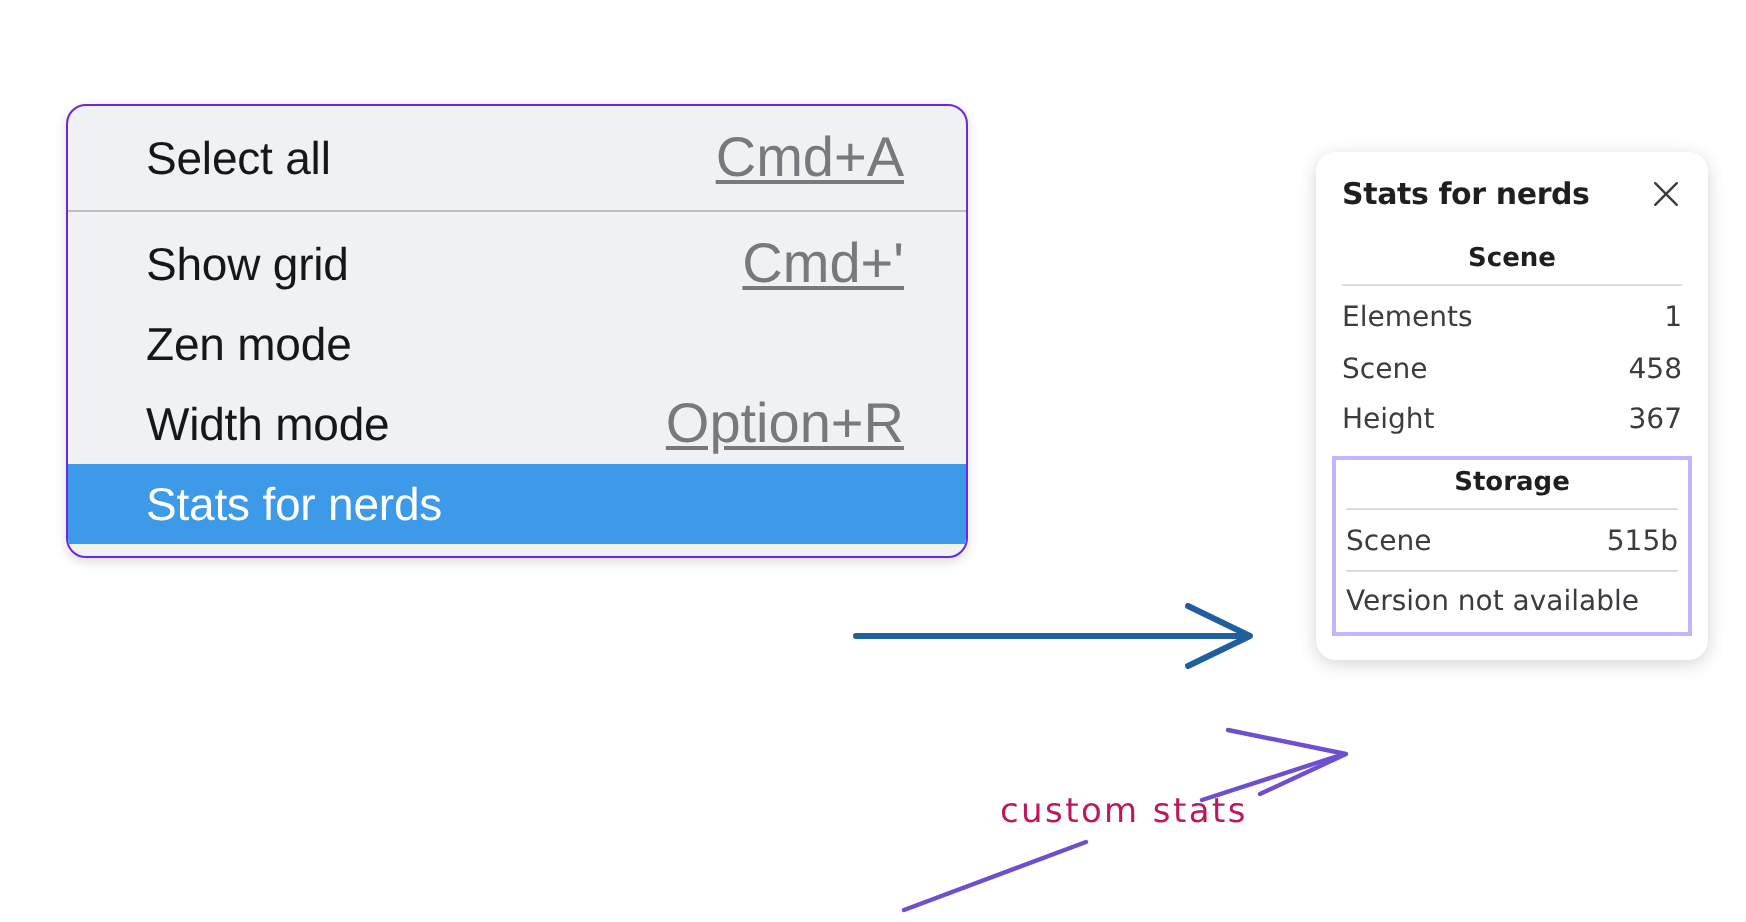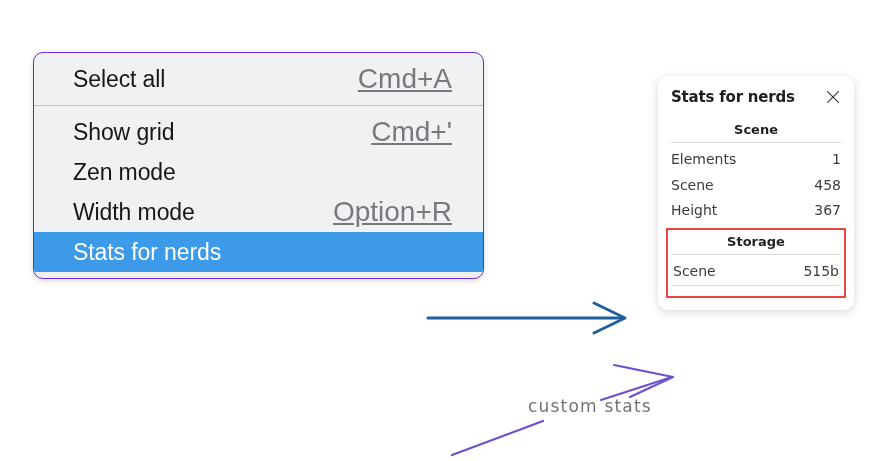--- a/index.html
+++ b/index.html
@@ -114,21 +114,21 @@
     justify-content: space-between;
     font-size: 14px;
     color: #3a3c3f;
     padding: 2px 0;
     line-height: 1.55;
   }
   .stat-row .k { white-space: nowrap; }
   .stat-row .v { white-space: nowrap; }
 
   .highlight-box {
-    border: 2px solid #ef4444;
+    border: 2px solid #c4b5fd;
     margin: 4px -5px 0 -5px;
     padding: 2px 5px 6px 5px;
   }
   .plain-row {
     font-size: 14px;
     color: #3a3c3f;
     padding: 3px 0 1px 0;
     white-space: nowrap;
   }
 
@@ -136,25 +136,25 @@
   .annotations {
     position: absolute;
     left: 0;
     top: 0;
     width: 873px;
     height: 461px;
     pointer-events: none;
   }
   .ink-label {
     position: absolute;
-    left: 528px;
+    left: 500px;
     top: 396px;
     font-family: "DejaVu Sans", sans-serif;
     font-size: 17px;
-    color: #737373;
+    color: #be185d;
     letter-spacing: 1.2px;
   }
 </style>
 </head>
 <body>
 
 <div class="context-menu">
   <div class="menu-group">
     <div class="menu-item">
       <span class="label">Select all</span>
@@ -209,20 +209,21 @@
   <div class="highlight-box">
     <div class="section-head">Storage</div>
     <div class="sep"></div>
 
     <div class="stat-row">
       <span class="k">Scene</span>
       <span class="v">515b</span>
     </div>
 
     <div class="sep"></div>
+    <div class="plain-row">Version not available</div>
   </div>
 </div>
 
 <svg class="annotations" viewBox="0 0 873 461">
 
   <g>
     <path d="M428 318 L622 318" stroke="#1f5f9e" stroke-width="3" fill="none" stroke-linecap="round"></path>
     <path d="M594 303 L625 318 L594 333" stroke="#1f5f9e" stroke-width="3" fill="none" stroke-linecap="round" stroke-linejoin="round"></path>
   </g>
 

